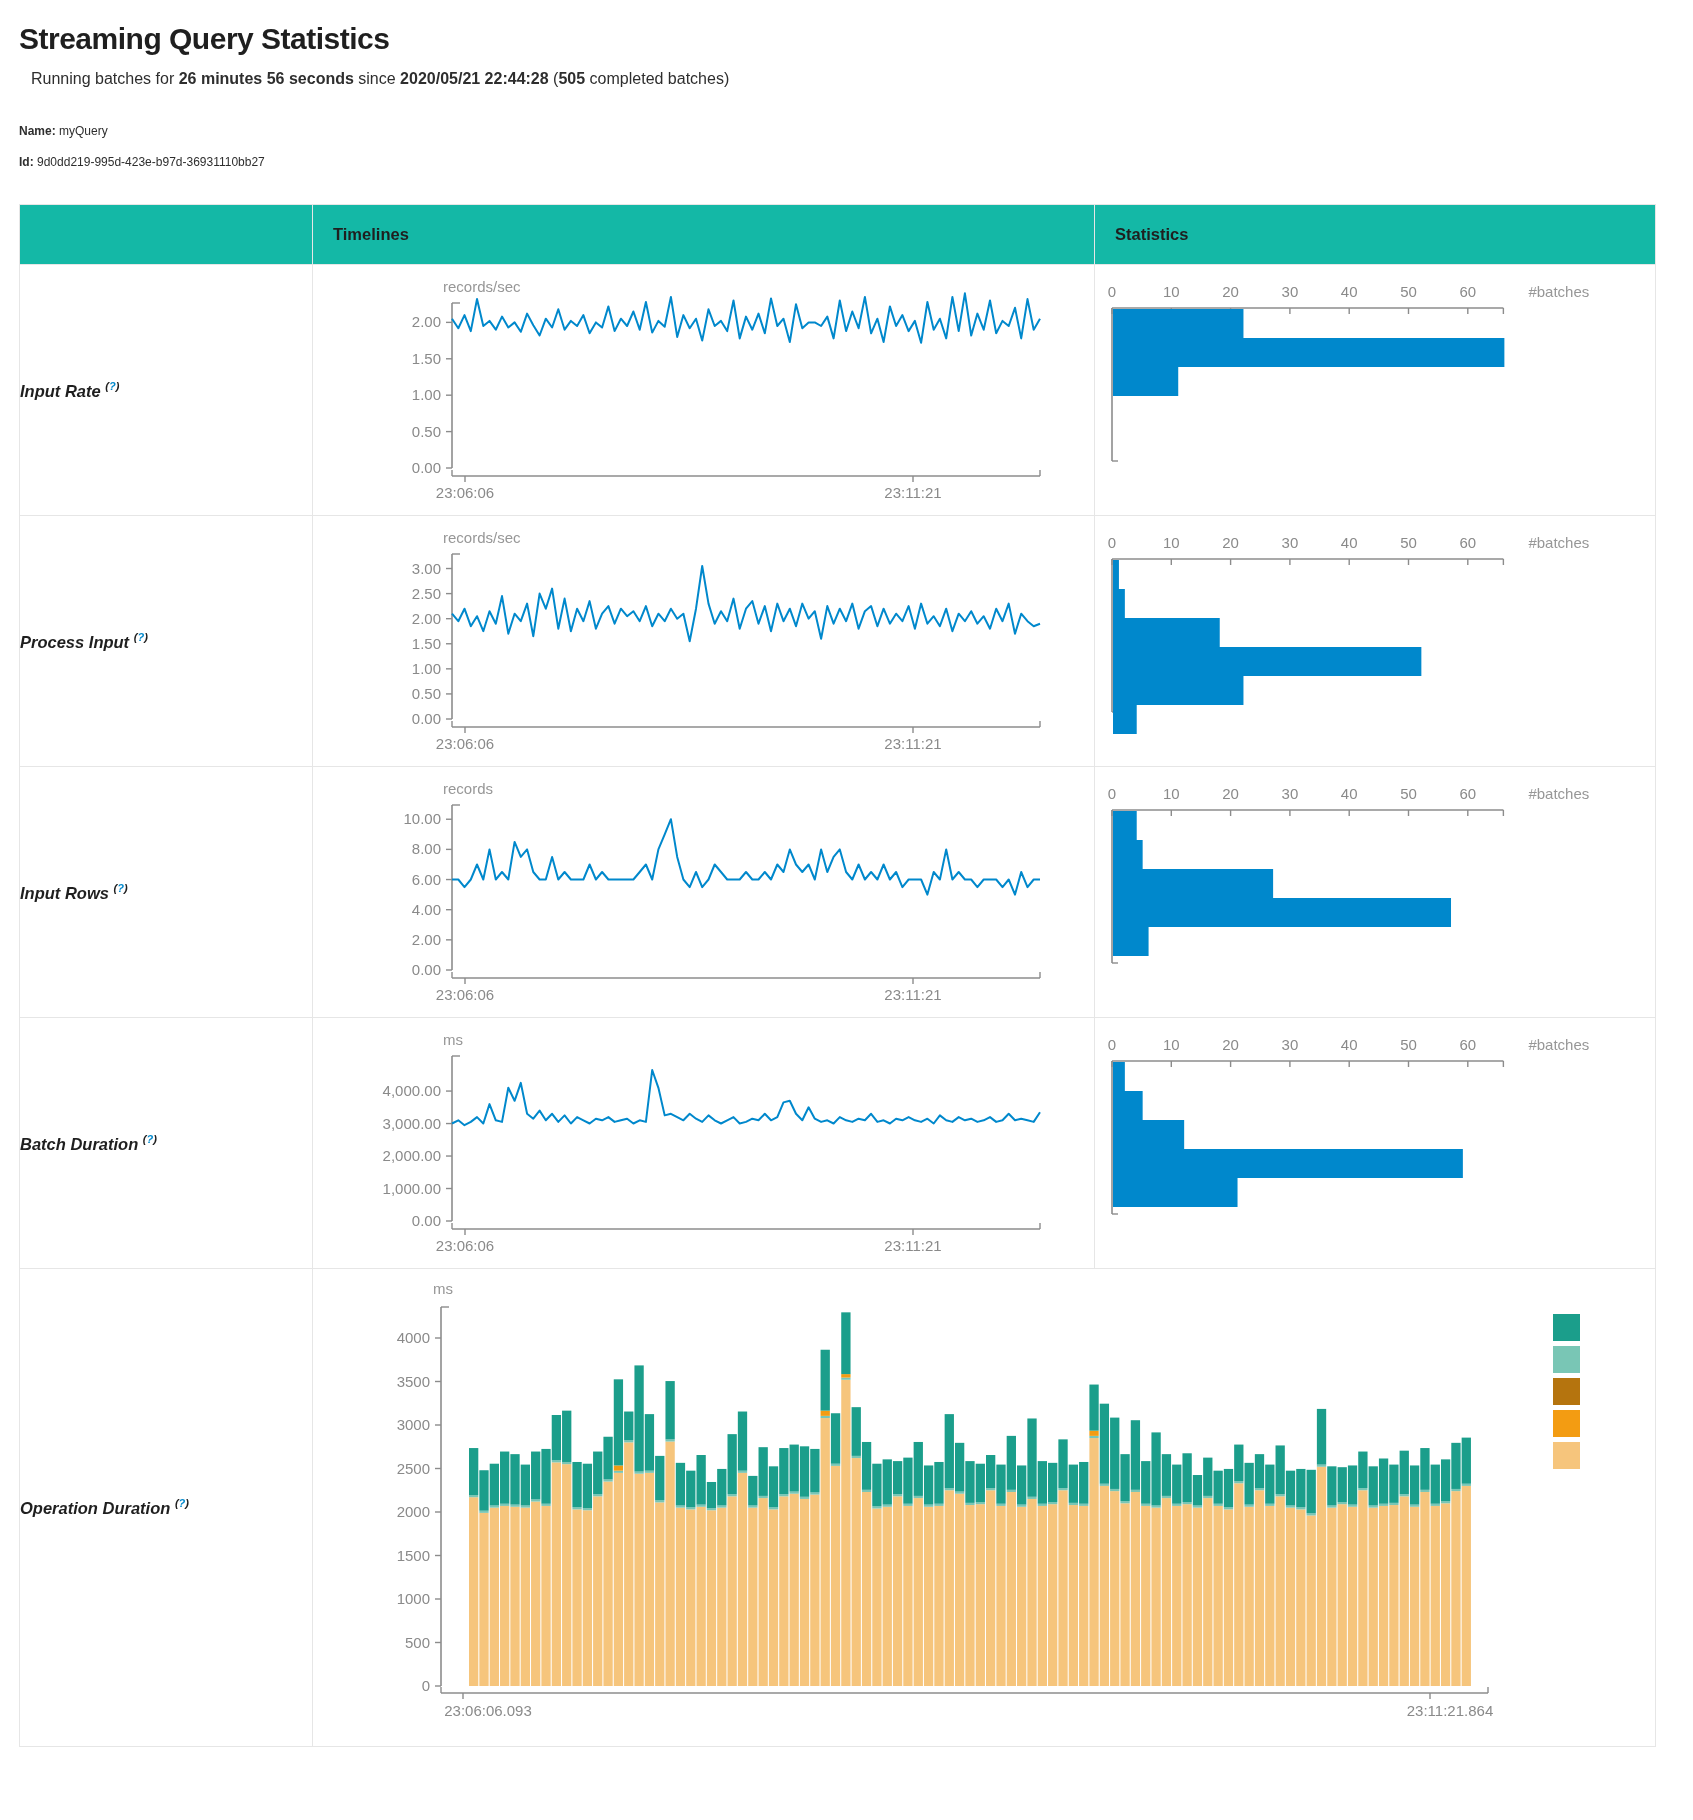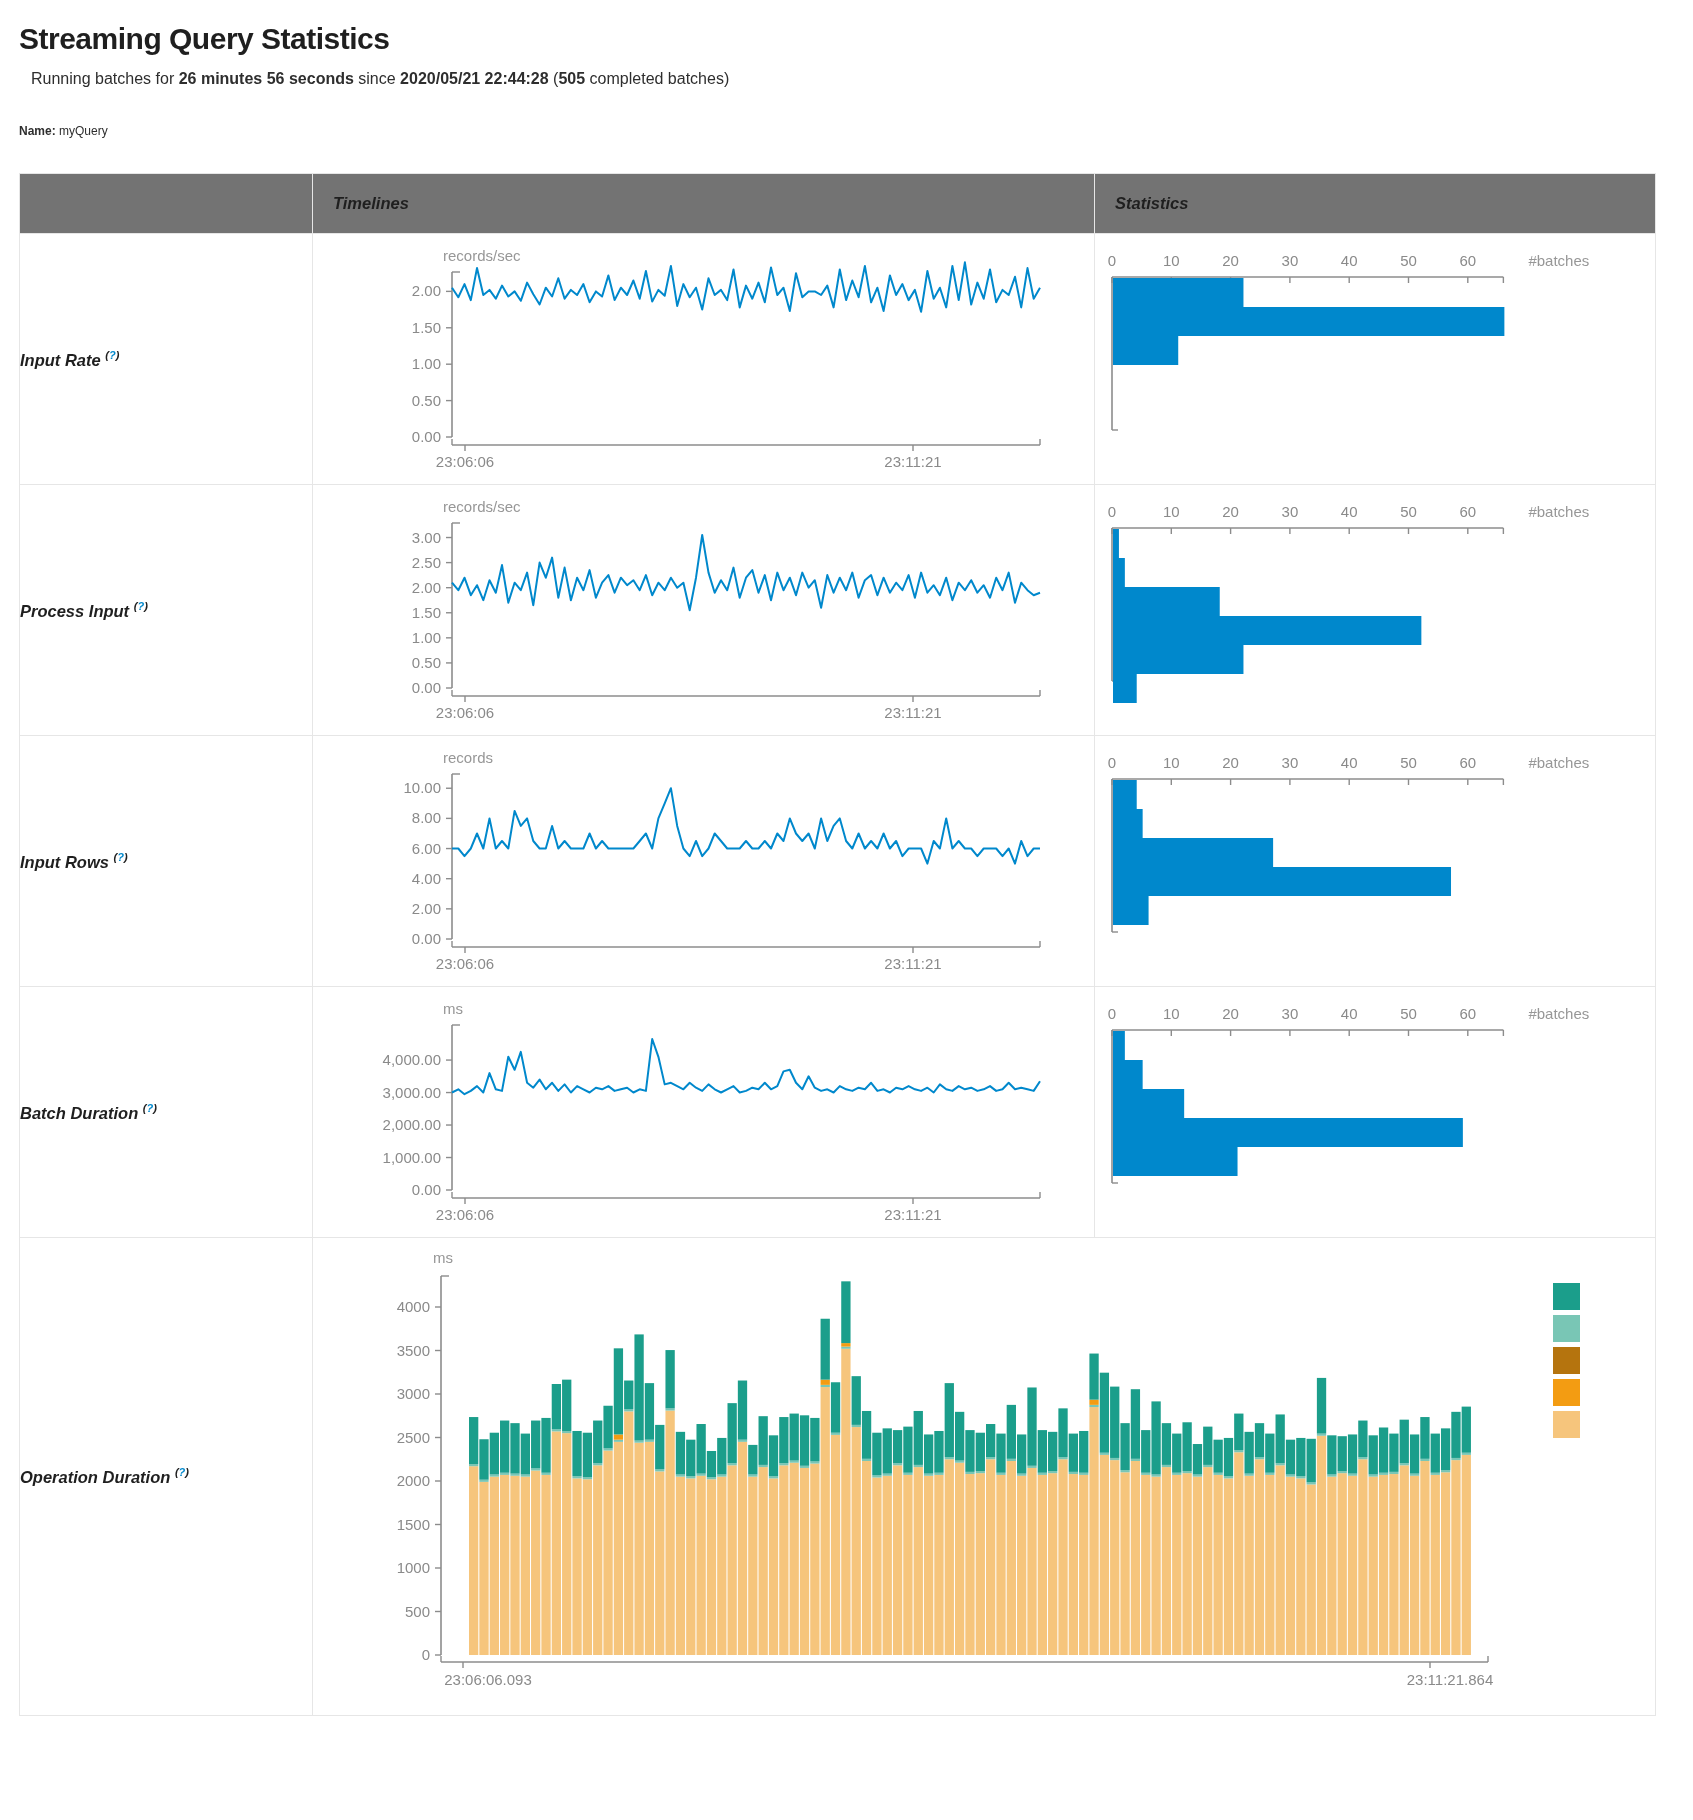--- a/index.html
+++ b/index.html
@@ -8,21 +8,21 @@
   .content{padding:14px 0 8px 19px;}
   h1{font-size:30px;margin:8px 0 14px 0;color:#1f1f1f;letter-spacing:-0.5px;}
   .subtitle{font-size:16px;margin:0 0 28px 12px;color:#2e2e2e;}
   .meta{font-size:12px;line-height:31px;color:#2e2e2e;}
   .b{font-weight:bold;}
   table.stats{border-collapse:collapse;margin-top:26px;table-layout:fixed;}
   table.stats td,table.stats th{border:1px solid #e6e6e6;padding:0;vertical-align:middle;}
   th.c1,td.c1{width:272px;}
   th.c2,td.c2{width:761px;}
   th.c3,td.c3{width:540px;}
-  tr.hdr th{height:59px;text-align:left;font-size:16.5px;color:#1f1f1f;padding-left:20px;background:#737373;font-style:italic;}
+  tr.hdr th{height:59px;text-align:left;font-size:16.5px;color:#1f1f1f;padding-left:20px;background:#14b8a6;}
   tr.metric td{height:250px;}
   tr.oprow td{height:477px;}
   td.label-cell{padding-left:20px;font-size:16.5px;font-weight:bold;color:#1f1f1f;font-style:italic;}
   sup.help{font-size:11px;font-weight:bold;color:#1f1f1f;cursor:default;}
   sup.help .q{color:#0088cc;}
   svg{display:block;}
   .axis-line{stroke:#8c8c8c;stroke-width:1.6;fill:none;}
   .tick-line{stroke:#8c8c8c;stroke-width:1.4;}
   .tick-text{fill:#8a8a8a;font-size:15px;font-family:"Liberation Sans","DejaVu Sans",sans-serif;}
   .unit-text{fill:#979797;font-size:15px;font-family:"Liberation Sans","DejaVu Sans",sans-serif;}
@@ -31,20 +31,21 @@
 <body>
 
 <div class="page">
   <div class="content">
     <h1>Streaming Query Statistics</h1>
 
     <p class="subtitle"><span>Running batches for </span><span class="b">26 minutes 56 seconds</span><span> since </span><span class="b">2020/05/21 22:44:28</span><span> (</span><span class="b">505</span><span> completed batches)</span></p>
 
     <div class="meta">
       <div><span class="b">Name:</span> <span>myQuery</span></div>
+      <div><span class="b">Id:</span> <span>9d0dd219-995d-423e-b97d-36931110bb27</span></div>
     </div>
 
     <table class="stats">
       <tbody>
           <tr class="hdr">
         <th class="c1"></th>
         <th class="c2">Timelines</th>
         <th class="c3">Statistics</th>
       </tr>
 

